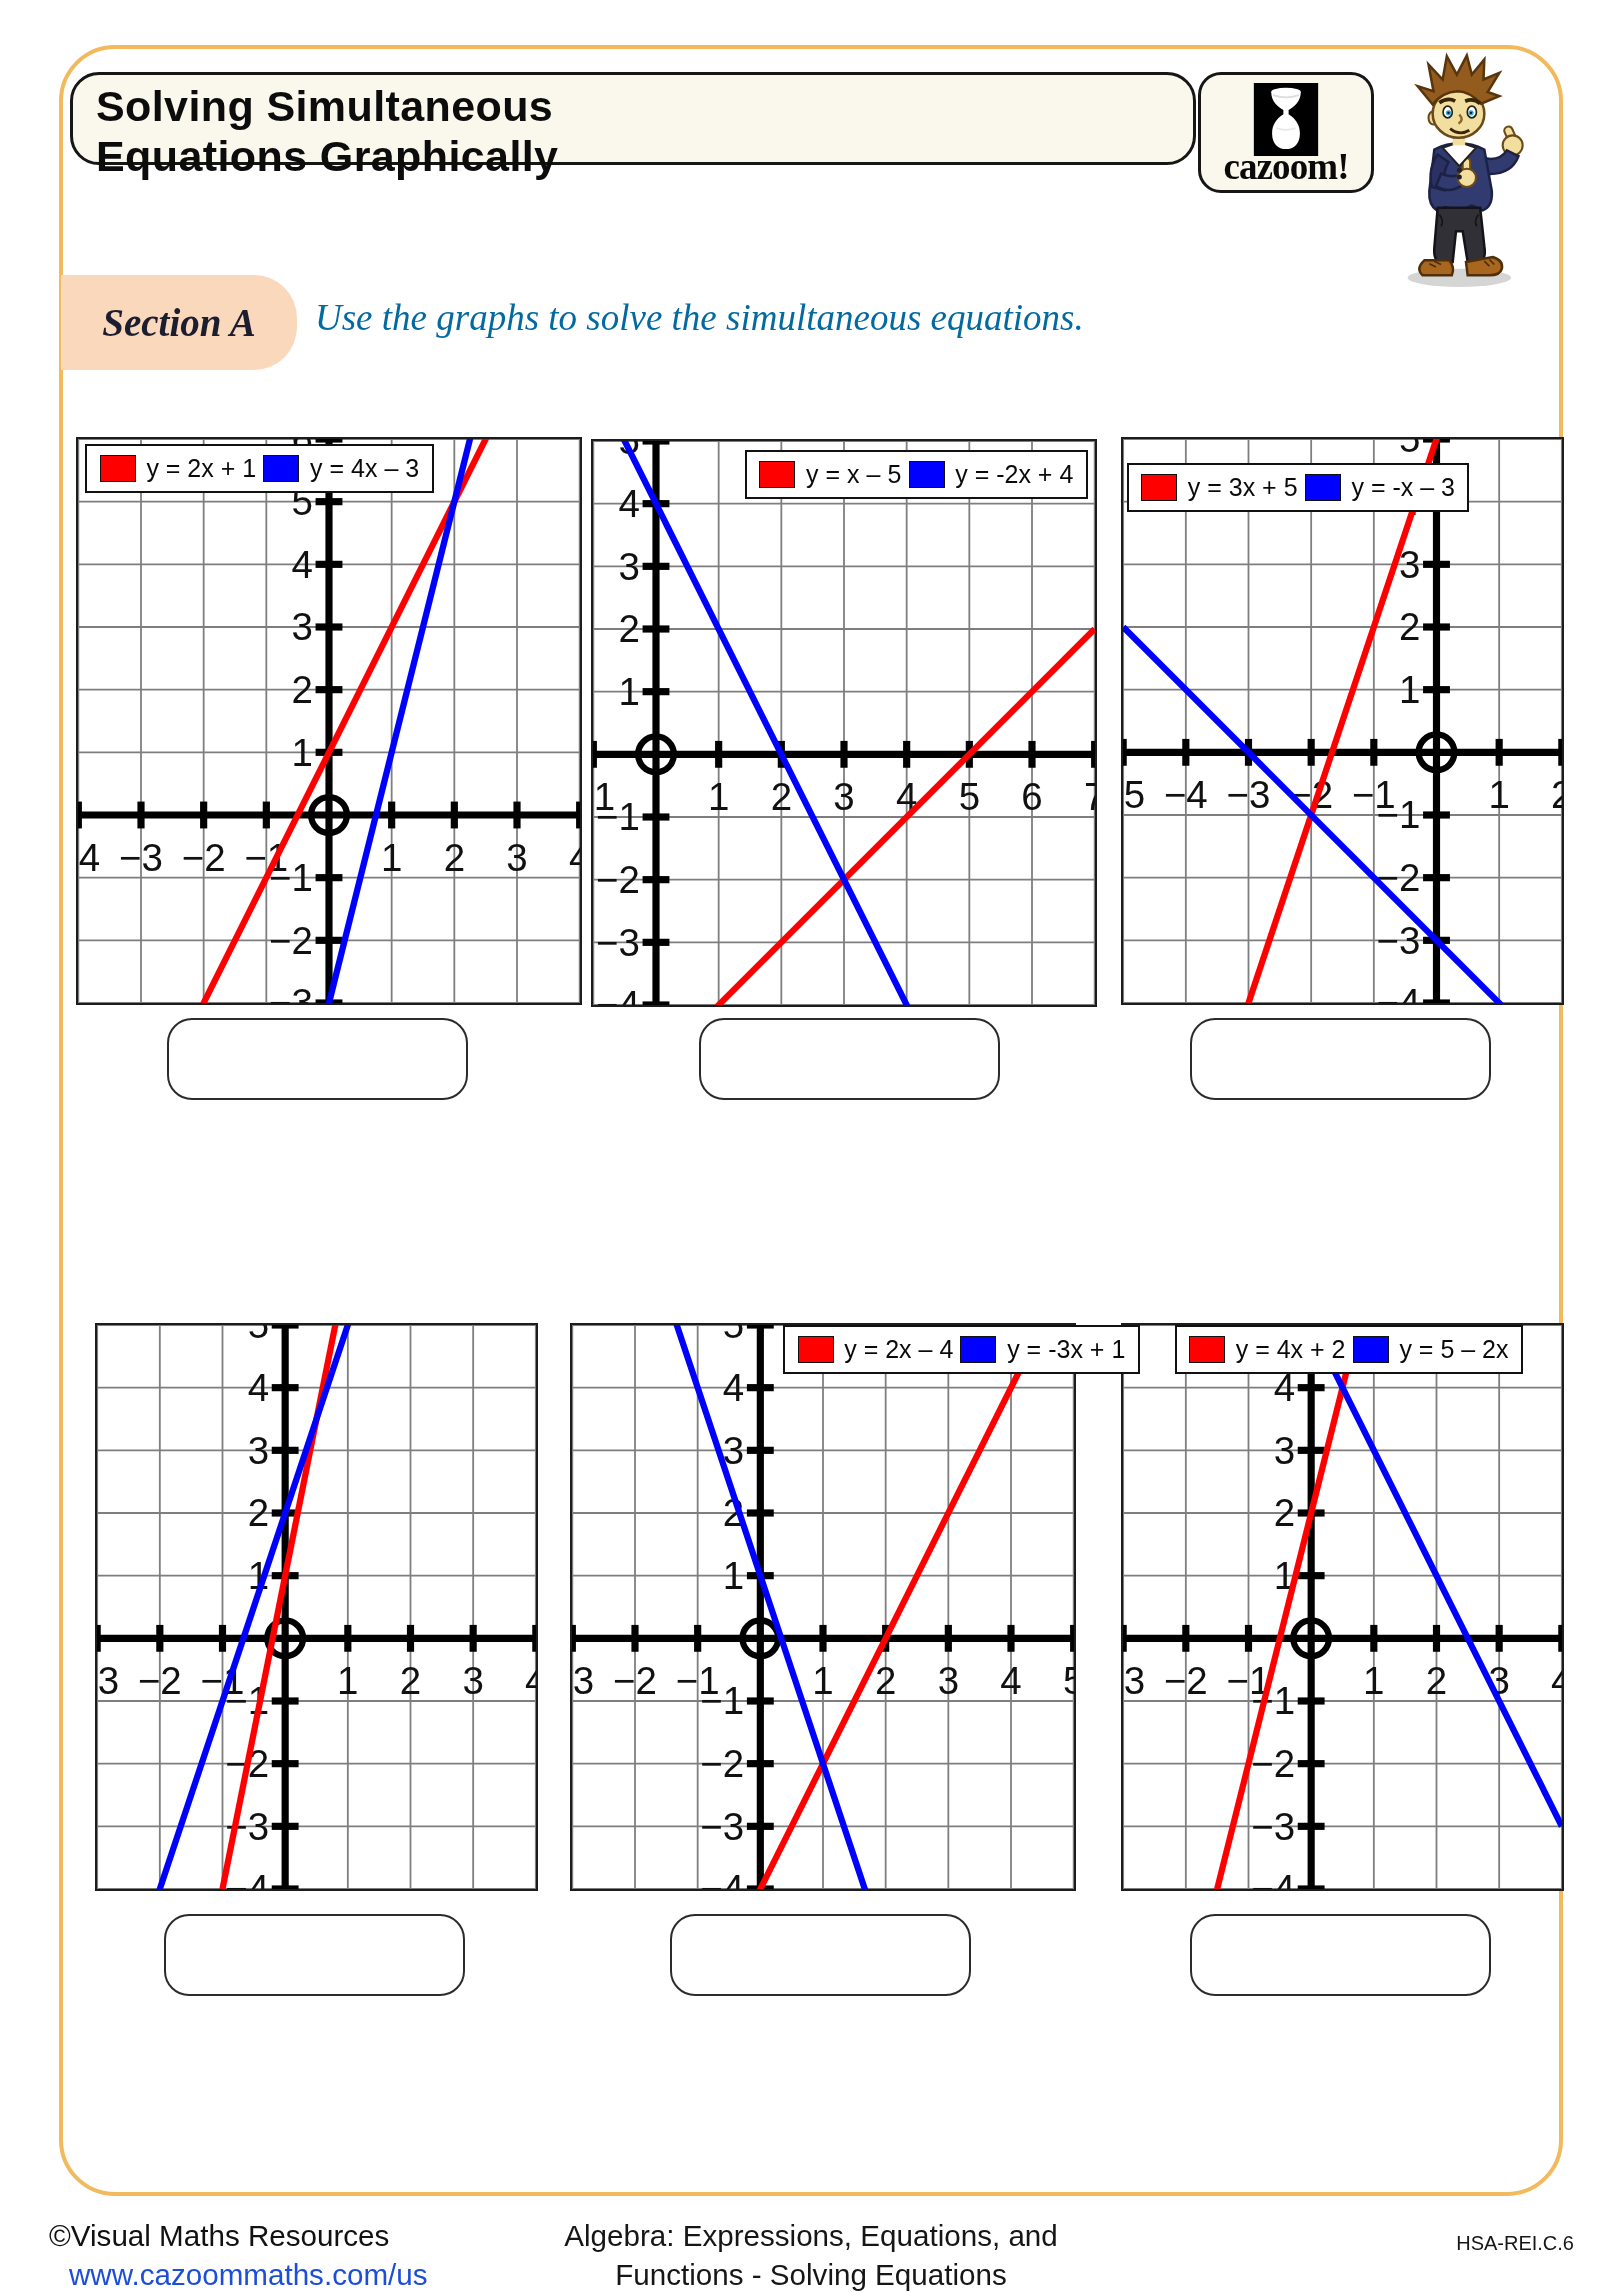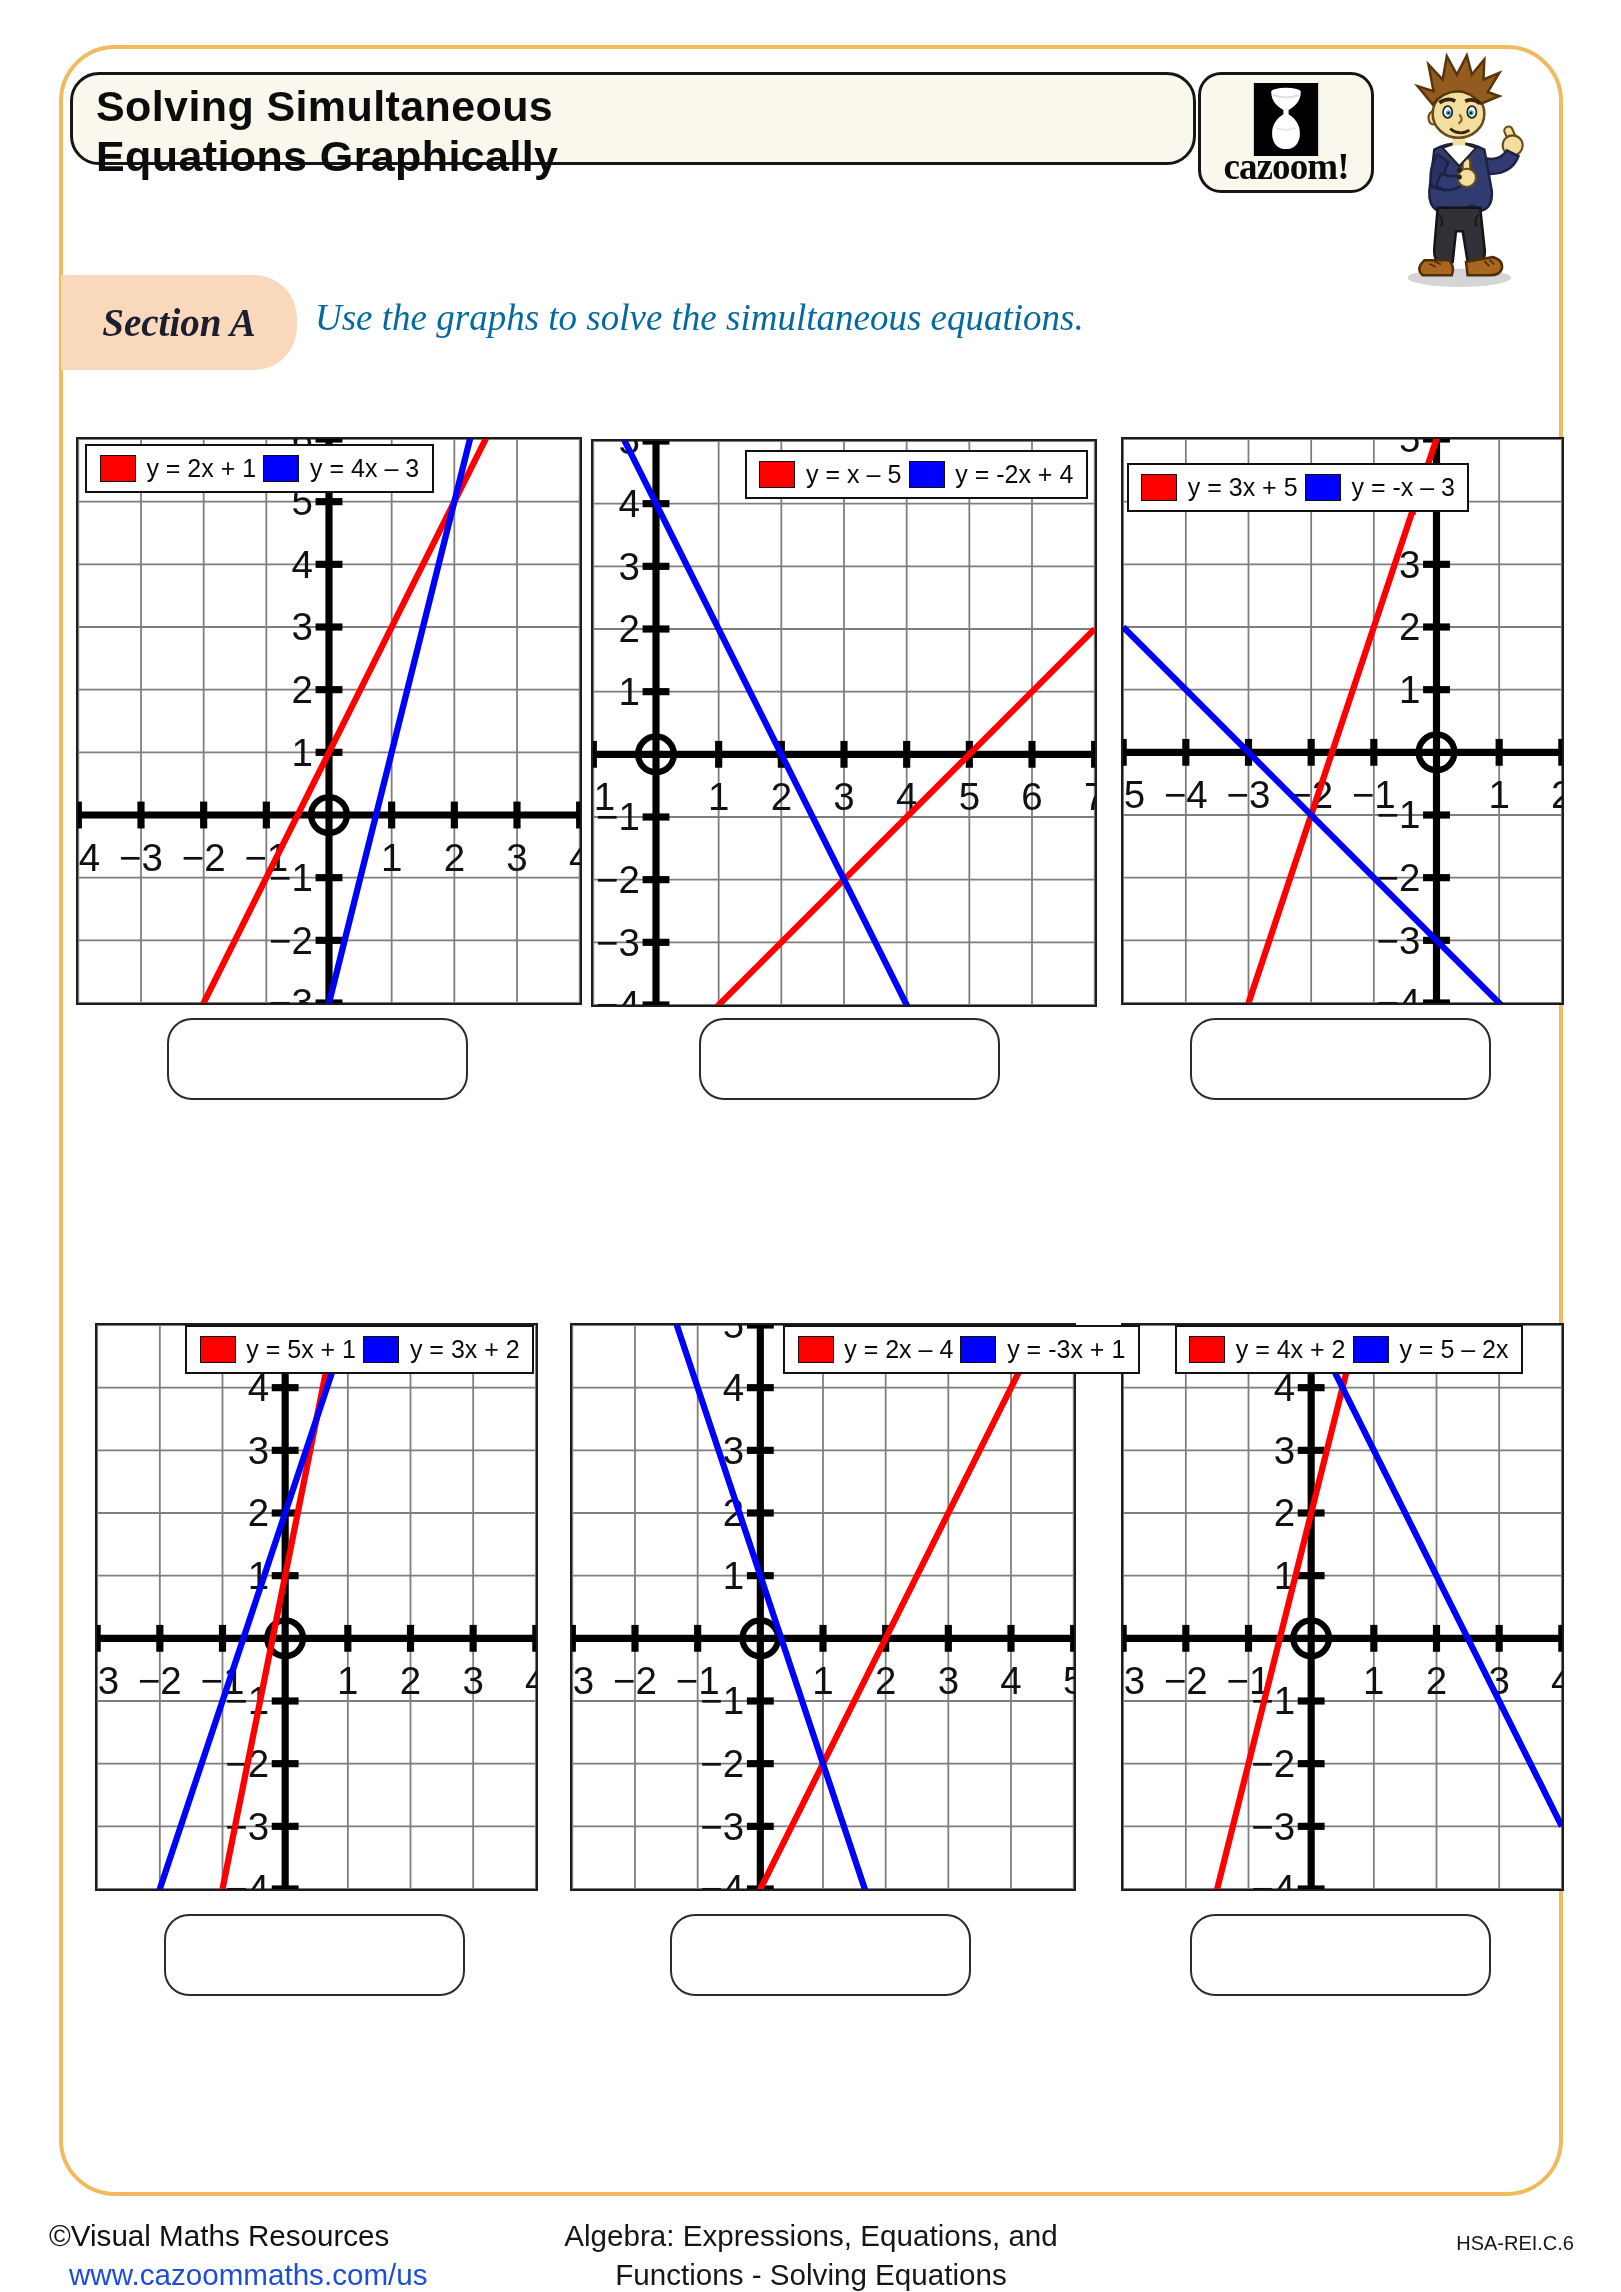--- a/index.html
+++ b/index.html
@@ -387,30 +387,20 @@
       <text x="192" y="505" text-anchor="end" font-size="43" fill="#111">−2</text>
       <text x="192" y="435" text-anchor="end" font-size="43" fill="#111">−1</text>
       <text x="192" y="295" text-anchor="end" font-size="43" fill="#111">1</text>
       <text x="192" y="225" text-anchor="end" font-size="43" fill="#111">2</text>
       <text x="192" y="155" text-anchor="end" font-size="43" fill="#111">3</text>
       <text x="192" y="85" text-anchor="end" font-size="43" fill="#111">4</text>
       <text x="192" y="15" text-anchor="end" font-size="43" fill="#111">5</text>
       <line x1="0" y1="1330" x2="490" y2="-1120" stroke="#FF0000" stroke-width="7"></line>
       <line x1="0" y1="840" x2="490" y2="-630" stroke="#0000FF" stroke-width="7"></line>
     </svg>
-    <div class="legend" style="right: 1.8px; top: 0px;">
-      <div class="lrow">
-        <span class="swatch" style="background: rgb(255, 0, 0);"></span>
-        <span class="llabel">y = 5x + 1</span>
-      </div>
-      <div class="lrow">
-        <span class="swatch" style="background: rgb(0, 0, 255);"></span>
-        <span class="llabel">y = 3x + 2</span>
-      </div>
-    </div>
   </div>
 <div id="g5" class="graph" style="width: 502px; height: 564px;">
     <svg viewBox="0 0 560 630" width="502" height="564">
       <line x1="0" y1="0" x2="0" y2="630" stroke="#7E7E7E" stroke-width="2"></line>
       <line x1="70" y1="0" x2="70" y2="630" stroke="#7E7E7E" stroke-width="2"></line>
       <line x1="140" y1="0" x2="140" y2="630" stroke="#7E7E7E" stroke-width="2"></line>
       <line x1="210" y1="0" x2="210" y2="630" stroke="#7E7E7E" stroke-width="2"></line>
       <line x1="280" y1="0" x2="280" y2="630" stroke="#7E7E7E" stroke-width="2"></line>
       <line x1="350" y1="0" x2="350" y2="630" stroke="#7E7E7E" stroke-width="2"></line>
       <line x1="420" y1="0" x2="420" y2="630" stroke="#7E7E7E" stroke-width="2"></line>

